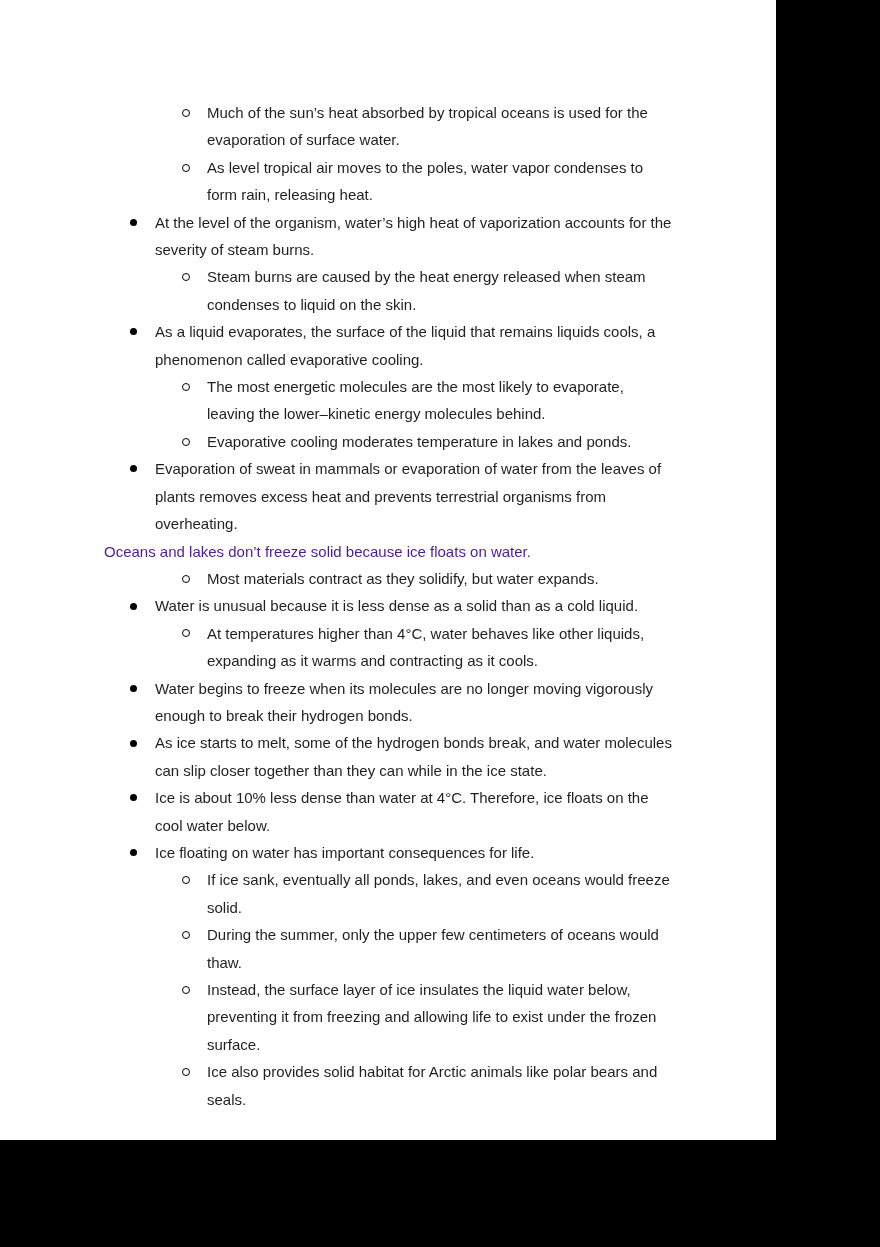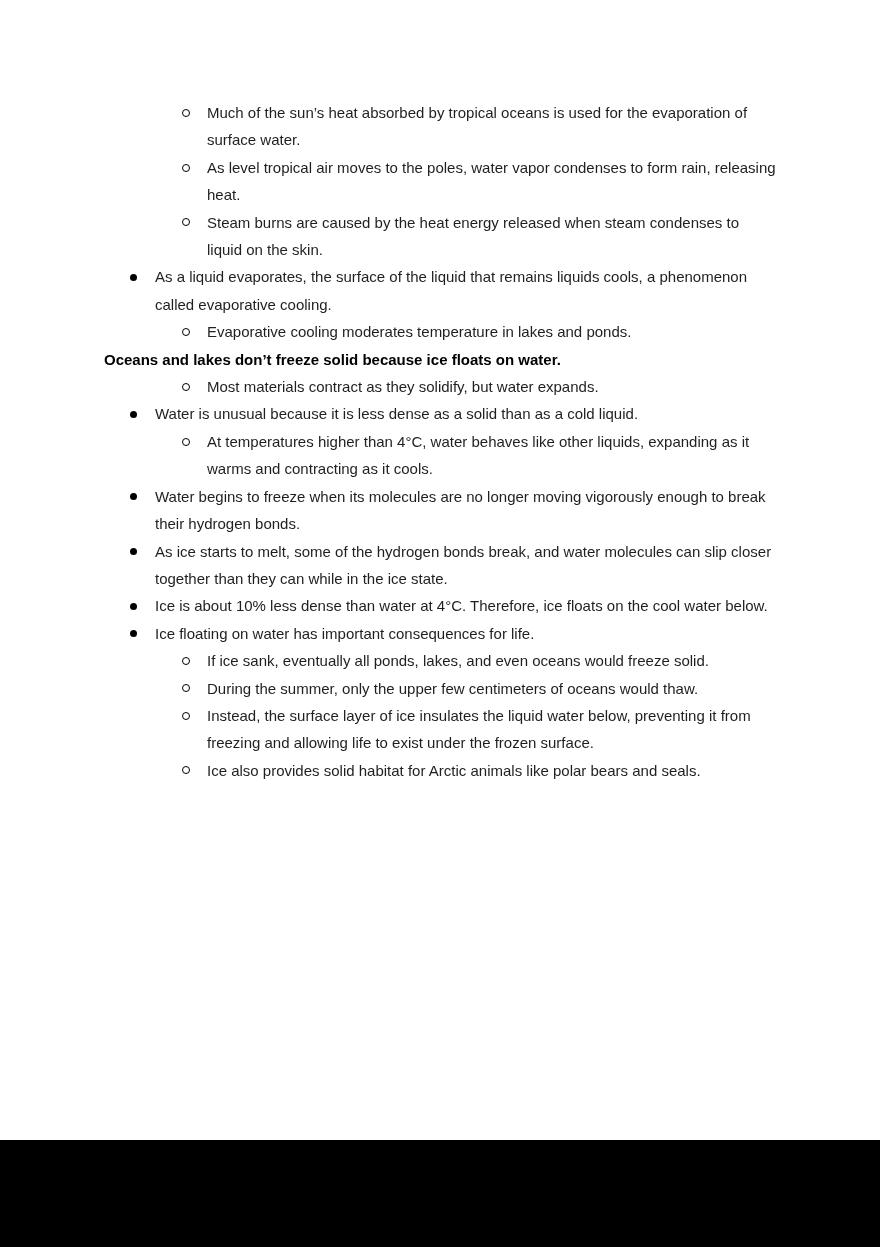--- a/index.html
+++ b/index.html
@@ -7,34 +7,34 @@
     padding: 0;
     background: #000000;
   }
   body {
     width: 880px;
     height: 1247px;
     overflow: hidden;
     font-family: "Liberation Sans", "DejaVu Sans", sans-serif;
   }
   .page {
-    width: 880px;
+    width: 776px;
     height: 1140px;
     background: #ffffff;
     box-sizing: border-box;
     padding: 99px 102px 0 104px;
   }
   .doc {
     font-size: 15px;
     line-height: 27.4px;
     color: #1f1f1f;
   }
   .heading {
-    font-weight: bold;
-    color: #000000;
+    font-weight: normal;
+    color: #4c1d95;
   }
   .item {
     display: flex;
     align-items: flex-start;
   }
   .item.lvl1 { margin-left: 26px; }
   .item.lvl2 { margin-left: 78px; }
   .marker {
     flex: 0 0 25px;
     width: 25px;
@@ -79,37 +79,55 @@
           <span class="dot open"></span>
         </span>
         <span class="txt">Much of the sun’s heat absorbed by tropical oceans is used for the evaporation of surface water.</span>
       </div>
       <div class="item lvl2">
         <span class="marker">
           <span class="dot open"></span>
         </span>
         <span class="txt">As level tropical air moves to the poles, water vapor condenses to form rain, releasing heat.</span>
       </div>
+      <div class="item lvl1">
+        <span class="marker">
+          <span class="dot filled"></span>
+        </span>
+        <span class="txt">At the level of the organism, water’s high heat of vaporization accounts for the severity of steam burns.</span>
+      </div>
       <div class="item lvl2">
         <span class="marker">
           <span class="dot open"></span>
         </span>
         <span class="txt">Steam burns are caused by the heat energy released when steam condenses to liquid on the skin.</span>
       </div>
       <div class="item lvl1">
         <span class="marker">
           <span class="dot filled"></span>
         </span>
         <span class="txt">As a liquid evaporates, the surface of the liquid that remains liquids cools, a phenomenon called evaporative cooling.</span>
       </div>
       <div class="item lvl2">
         <span class="marker">
           <span class="dot open"></span>
         </span>
+        <span class="txt">The most energetic molecules are the most likely to evaporate, leaving the lower–kinetic energy molecules behind.</span>
+      </div>
+      <div class="item lvl2">
+        <span class="marker">
+          <span class="dot open"></span>
+        </span>
         <span class="txt">Evaporative cooling moderates temperature in lakes and ponds.</span>
+      </div>
+      <div class="item lvl1">
+        <span class="marker">
+          <span class="dot filled"></span>
+        </span>
+        <span class="txt">Evaporation of sweat in mammals or evaporation of water from the leaves of plants removes excess heat and prevents terrestrial organisms from overheating.</span>
       </div>
       <div class="heading">Oceans and lakes don’t freeze solid because ice floats on water.</div>
       <div class="item lvl2">
         <span class="marker">
           <span class="dot open"></span>
         </span>
         <span class="txt">Most materials contract as they solidify, but water expands.</span>
       </div>
       <div class="item lvl1">
         <span class="marker">

